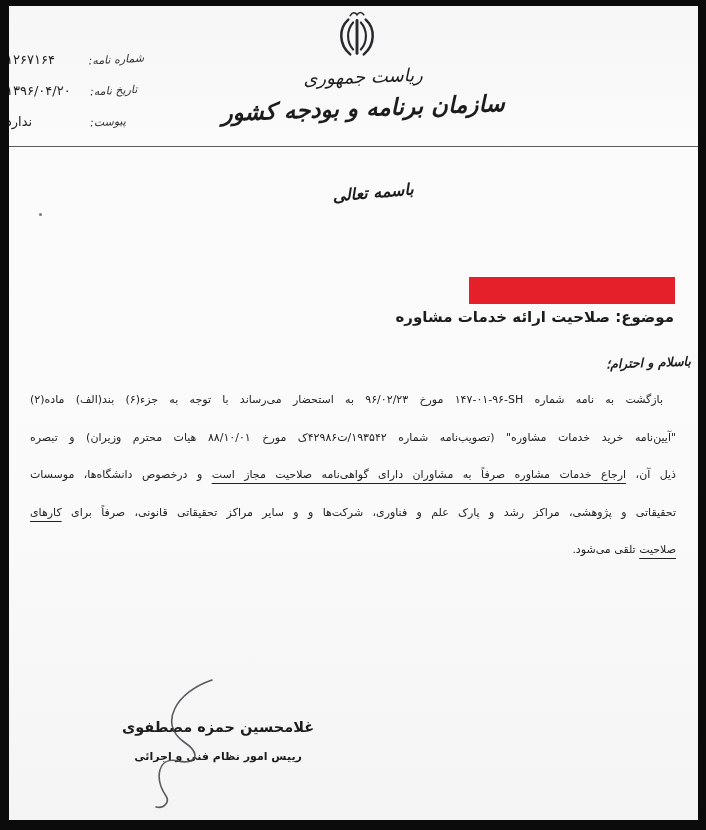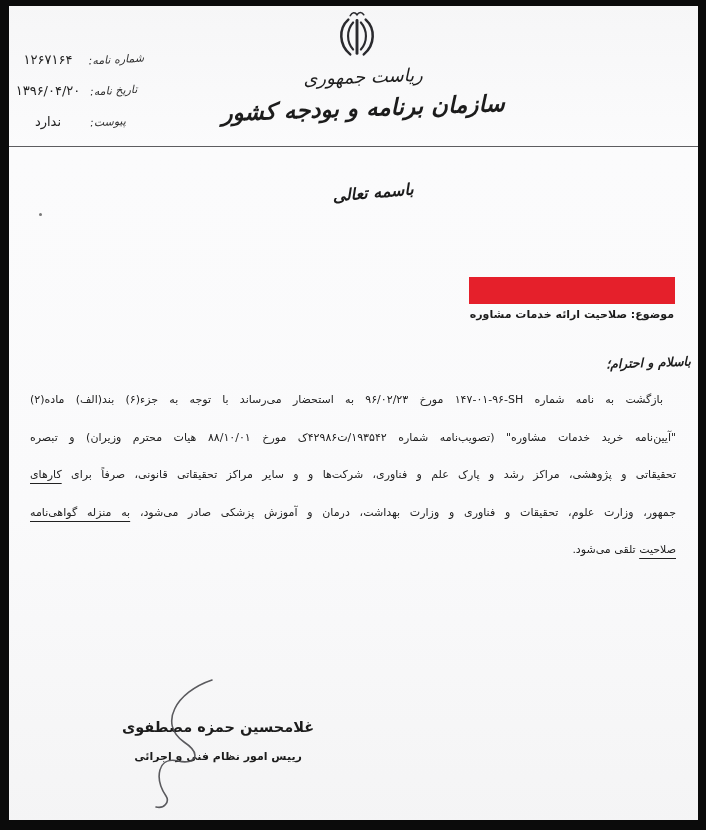--- a/index.html
+++ b/index.html
@@ -14,29 +14,29 @@
   }
   .frame{position:absolute;inset:0;border-style:solid;border-width:6px 8px 10px 9px;pointer-events:none;z-index:50;}
   
   .emblem{position:absolute;left:328px;top:8px;width:58px;height:56px;}
   .org-block{position:absolute;left:218px;top:66px;width:290px;text-align:center;}
   .org-line1{font-size:18px;font-style:italic;font-weight:500;transform:rotate(-2deg);letter-spacing:1px;}
   .org-line2{font-size:23px;font-style:italic;font-weight:700;margin-top:8px;transform:rotate(-2deg);letter-spacing:1px;}
   .meta{position:absolute;left:6px;top:44px;width:138px;direction:rtl;}
   .meta-row{display:flex;align-items:center;height:31px;}
   .meta-label{width:54px;font-size:11px;font-style:italic;color:#333;text-align:left;transform:rotate(-3deg);white-space:nowrap;}
-  .meta-value{flex:1;text-align:center;font-size:13px;color:#222;white-space:nowrap;}
+  .meta-value{flex:1;text-align:left;font-size:13px;color:#222;white-space:nowrap;}
   .rule{position:absolute;top:146px;left:9px;width:691px;height:1px;background:#5d5d60;}
   
   .besmellah{position:absolute;left:318px;top:183px;width:110px;text-align:center;
     font-size:16px;font-weight:700;font-style:italic;transform:rotate(-5deg);}
   .stray-dot{position:absolute;left:39px;top:213px;width:3px;height:3px;border-radius:50%;background:#777;}
   
   .redaction{position:absolute;left:469px;top:277px;width:206px;height:27px;}
-  .subject{position:absolute;right:32px;top:308px;font-size:11px;font-weight:700;}
+  .subject{position:absolute;right:32px;top:308px;font-size:15px;font-weight:700;}
   .greeting{position:absolute;right:15px;top:355px;font-size:12.5px;font-weight:600;font-style:italic;transform:rotate(-2deg);}
   
   .letter-body{position:absolute;right:30px;top:381px;width:646px;font-size:11px;color:#222;}
   .body-line{height:37.5px;line-height:37.5px;text-align:justify;text-align-last:justify;white-space:nowrap;}
   .body-line.first{padding-right:13px;}
   .body-line.last{text-align:left;text-align-last:right;}
   .u{text-decoration:underline;text-underline-offset:5px;text-decoration-thickness:1px;}
   
   .sig-block{position:absolute;left:118px;top:712px;width:200px;text-align:center;font-weight:700;}
   .sig-name{font-size:14.5px;line-height:30px;white-space:nowrap;}
@@ -84,22 +84,22 @@
 
   <div class="redaction" style="background: rgb(229, 32, 43);"></div>
 
   <div class="subject">موضوع: صلاحیت ارائه خدمات مشاوره</div>
 
   <div class="greeting">باسلام و احترام؛</div>
 
   <div class="letter-body">
       <div class="body-line first"><span>بازگشت به نامه شماره </span><span dir="ltr">۱۴۷-۰۱-۹۶-SH</span><span> مورخ ۹۶/۰۲/۲۳ به استحضار می‌رساند با توجه به جزء(۶) بند(الف) ماده(۲)</span></div>
       <div class="body-line"><span>"آیین‌نامه خرید خدمات مشاوره" (تصویب‌نامه شماره ۱۹۳۵۴۲/ت۴۲۹۸۶ک مورخ ۸۸/۱۰/۰۱ هیات محترم وزیران) و تبصره</span></div>
+      <div class="body-line"><span>ذیل آن، </span><span class="u">ارجاع خدمات مشاوره صرفاً به مشاوران دارای گواهی‌نامه صلاحیت مجاز است</span><span> و درخصوص دانشگاه‌ها، موسسات</span></div>
       <div class="body-line"><span>تحقیقاتی و پژوهشی، مراکز رشد و پارک علم و فناوری، شرکت‌ها و و سایر مراکز تحقیقاتی قانونی، صرفاً برای </span><span class="u">کارهای</span></div>
-      <div class="body-line"><span>جمهور، وزارت علوم، تحقیقات و فناوری و وزارت بهداشت، درمان و آموزش پزشکی صادر می‌شود، </span><span class="u">به منزله گواهی‌نامه</span></div>
       <div class="body-line last"><span class="u">صلاحیت</span><span> تلقی می‌شود.</span></div>
     </div>
 
   <div class="sig-block">
     <div class="sig-name">غلامحسین حمزه مصطفوی</div>
     <div class="sig-title">رییس امور نظام فنی و اجرائی</div>
   </div>
   <svg class="sig-stroke" viewBox="0 0 124 148" fill="none" stroke="#4a4a4e" stroke-width="1.6" stroke-linecap="round" opacity="0.9">
     <path d="M84,12 C48,24 30,56 56,74 C74,86 68,97 50,93 C30,88 26,110 38,128 C42,134 36,141 28,139"></path>
   </svg>

